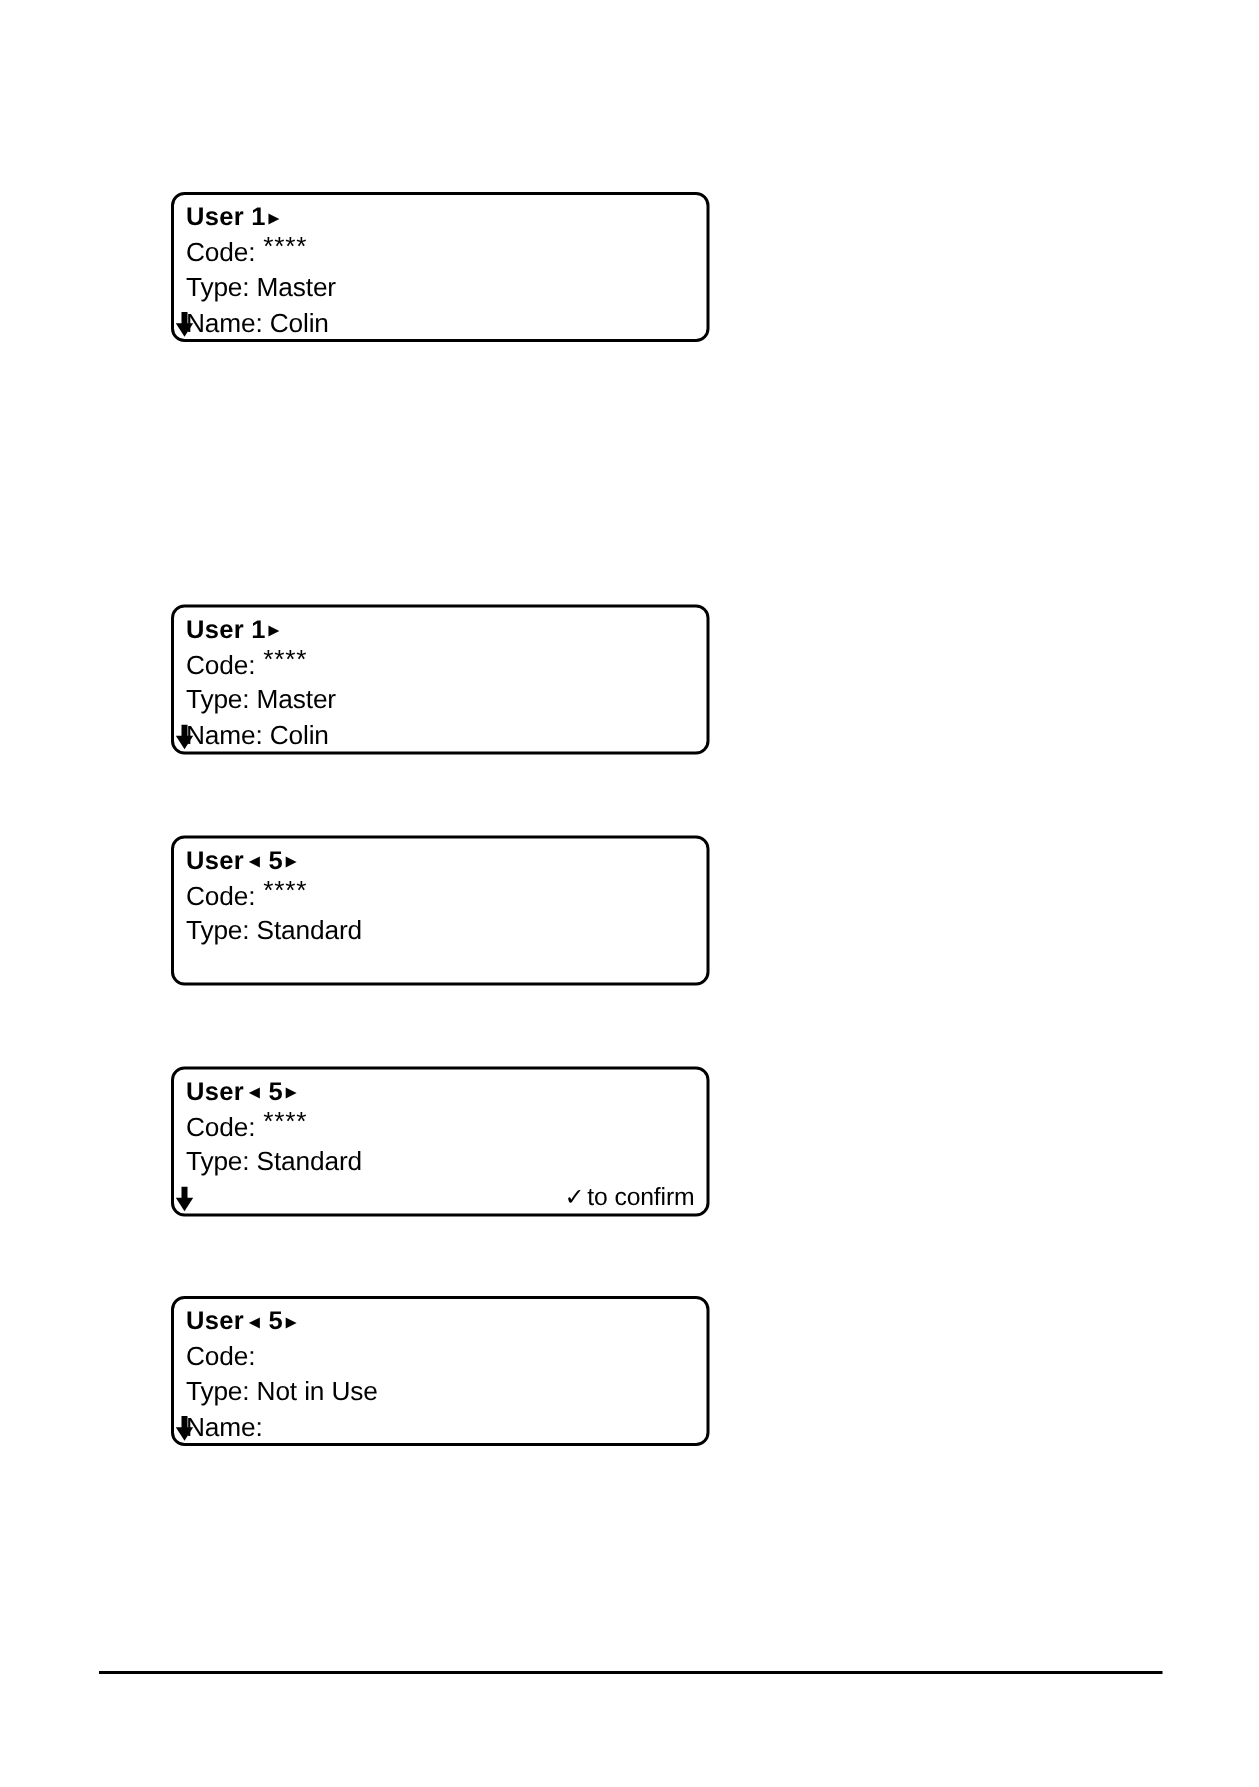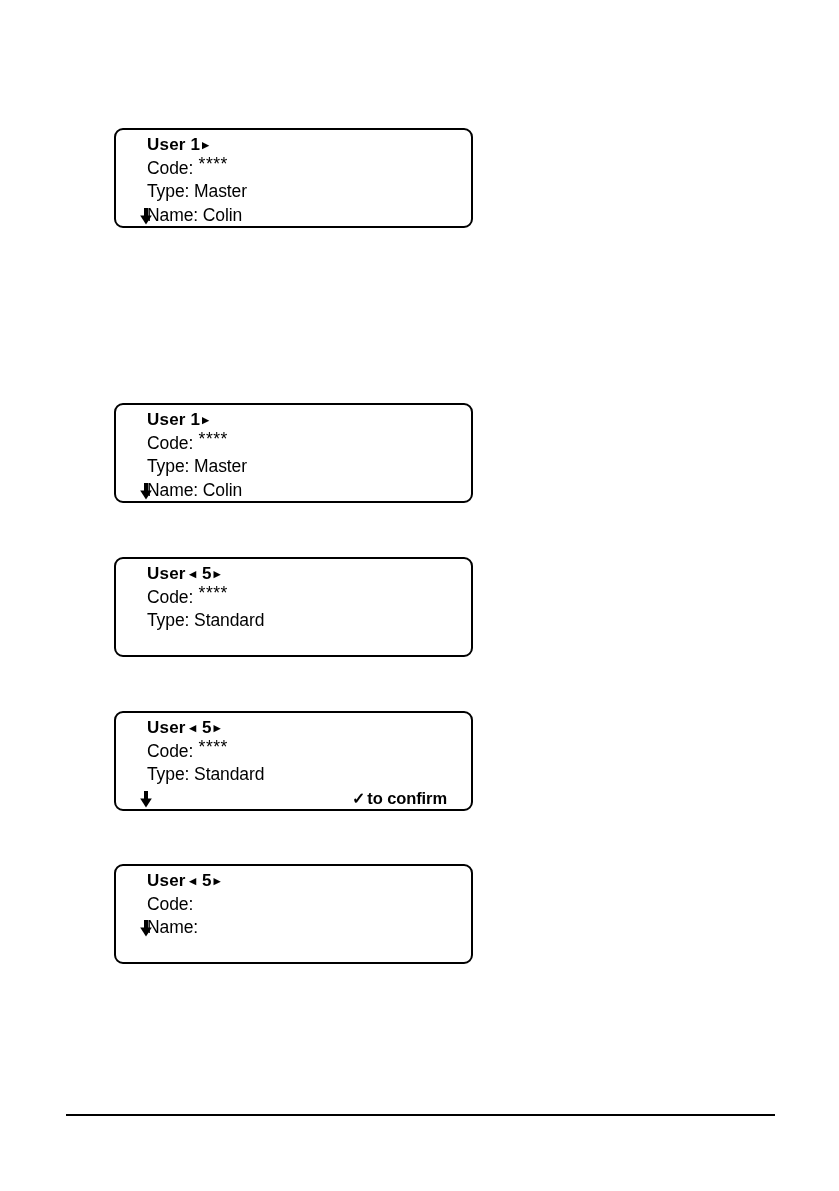--- a/index.html
+++ b/index.html
@@ -27,21 +27,21 @@
     border-radius: 9px;
     background: #ffffff;
   }
 
   .lcd-lines {
     position: absolute;
     left: 0;
     top: 0;
     right: 0;
     bottom: 0;
-    padding: 3px 8px 0 31px;
+    padding: 3px 8px 0 8px;
     box-sizing: border-box;
   }
 
   .lcd-line {
     position: relative;
     height: 23.5px;
     line-height: 23.5px;
     font-size: 17.5px;
     letter-spacing: -0.1px;
     white-space: pre;
@@ -67,23 +67,23 @@
   .code-stars {
     font-size: 17.5px;
     position: relative;
     top: -4px;
     letter-spacing: 0.5px;
   }
 
   
   .confirm-text {
     position: absolute;
-    right: 16px;
+    right: 0px;
     top: 0;
-    font-weight: bold;
+    font-weight: normal;
     font-size: 16.5px;
     letter-spacing: -0.1px;
   }
   .confirm-text .check-glyph {
     font-size: 16px;
     margin-right: 2px;
   }
 
   
   .down-arrow-icon {
@@ -146,20 +146,21 @@
         <div class="lcd-line"><span class="down-arrow-icon"><svg viewBox="0 0 16 17" width="16" height="17" aria-hidden="true">
               <rect x="6" y="0" width="4" height="9" fill="#000"></rect>
               <polygon points="2.2,7.5 13.8,7.5 8,16.5" fill="#000"></polygon>
             </svg></span><span class="confirm-text"><span class="check-glyph">✓</span><span>to confirm</span></span></div>
       </div>
     </div>
     <div class="lcd-panel" style="top: 864px;">
       <div class="lcd-lines">
         <div class="lcd-line header"><span>User</span><span class="arrow-glyph arrow-left"> ◂</span><span> 5</span><span class="arrow-glyph arrow-right">▸</span></div>
         <div class="lcd-line"><span>Code:</span></div>
+        <div class="lcd-line"><span>Type:</span><span> Not in Use</span></div>
         <div class="lcd-line"><span class="down-arrow-icon"><svg viewBox="0 0 16 17" width="16" height="17" aria-hidden="true">
               <rect x="6" y="0" width="4" height="9" fill="#000"></rect>
               <polygon points="2.2,7.5 13.8,7.5 8,16.5" fill="#000"></polygon>
             </svg></span><span>Name:</span></div>
       </div>
     </div>
   </div>
 
 <div class="footer-rule"></div>
 

